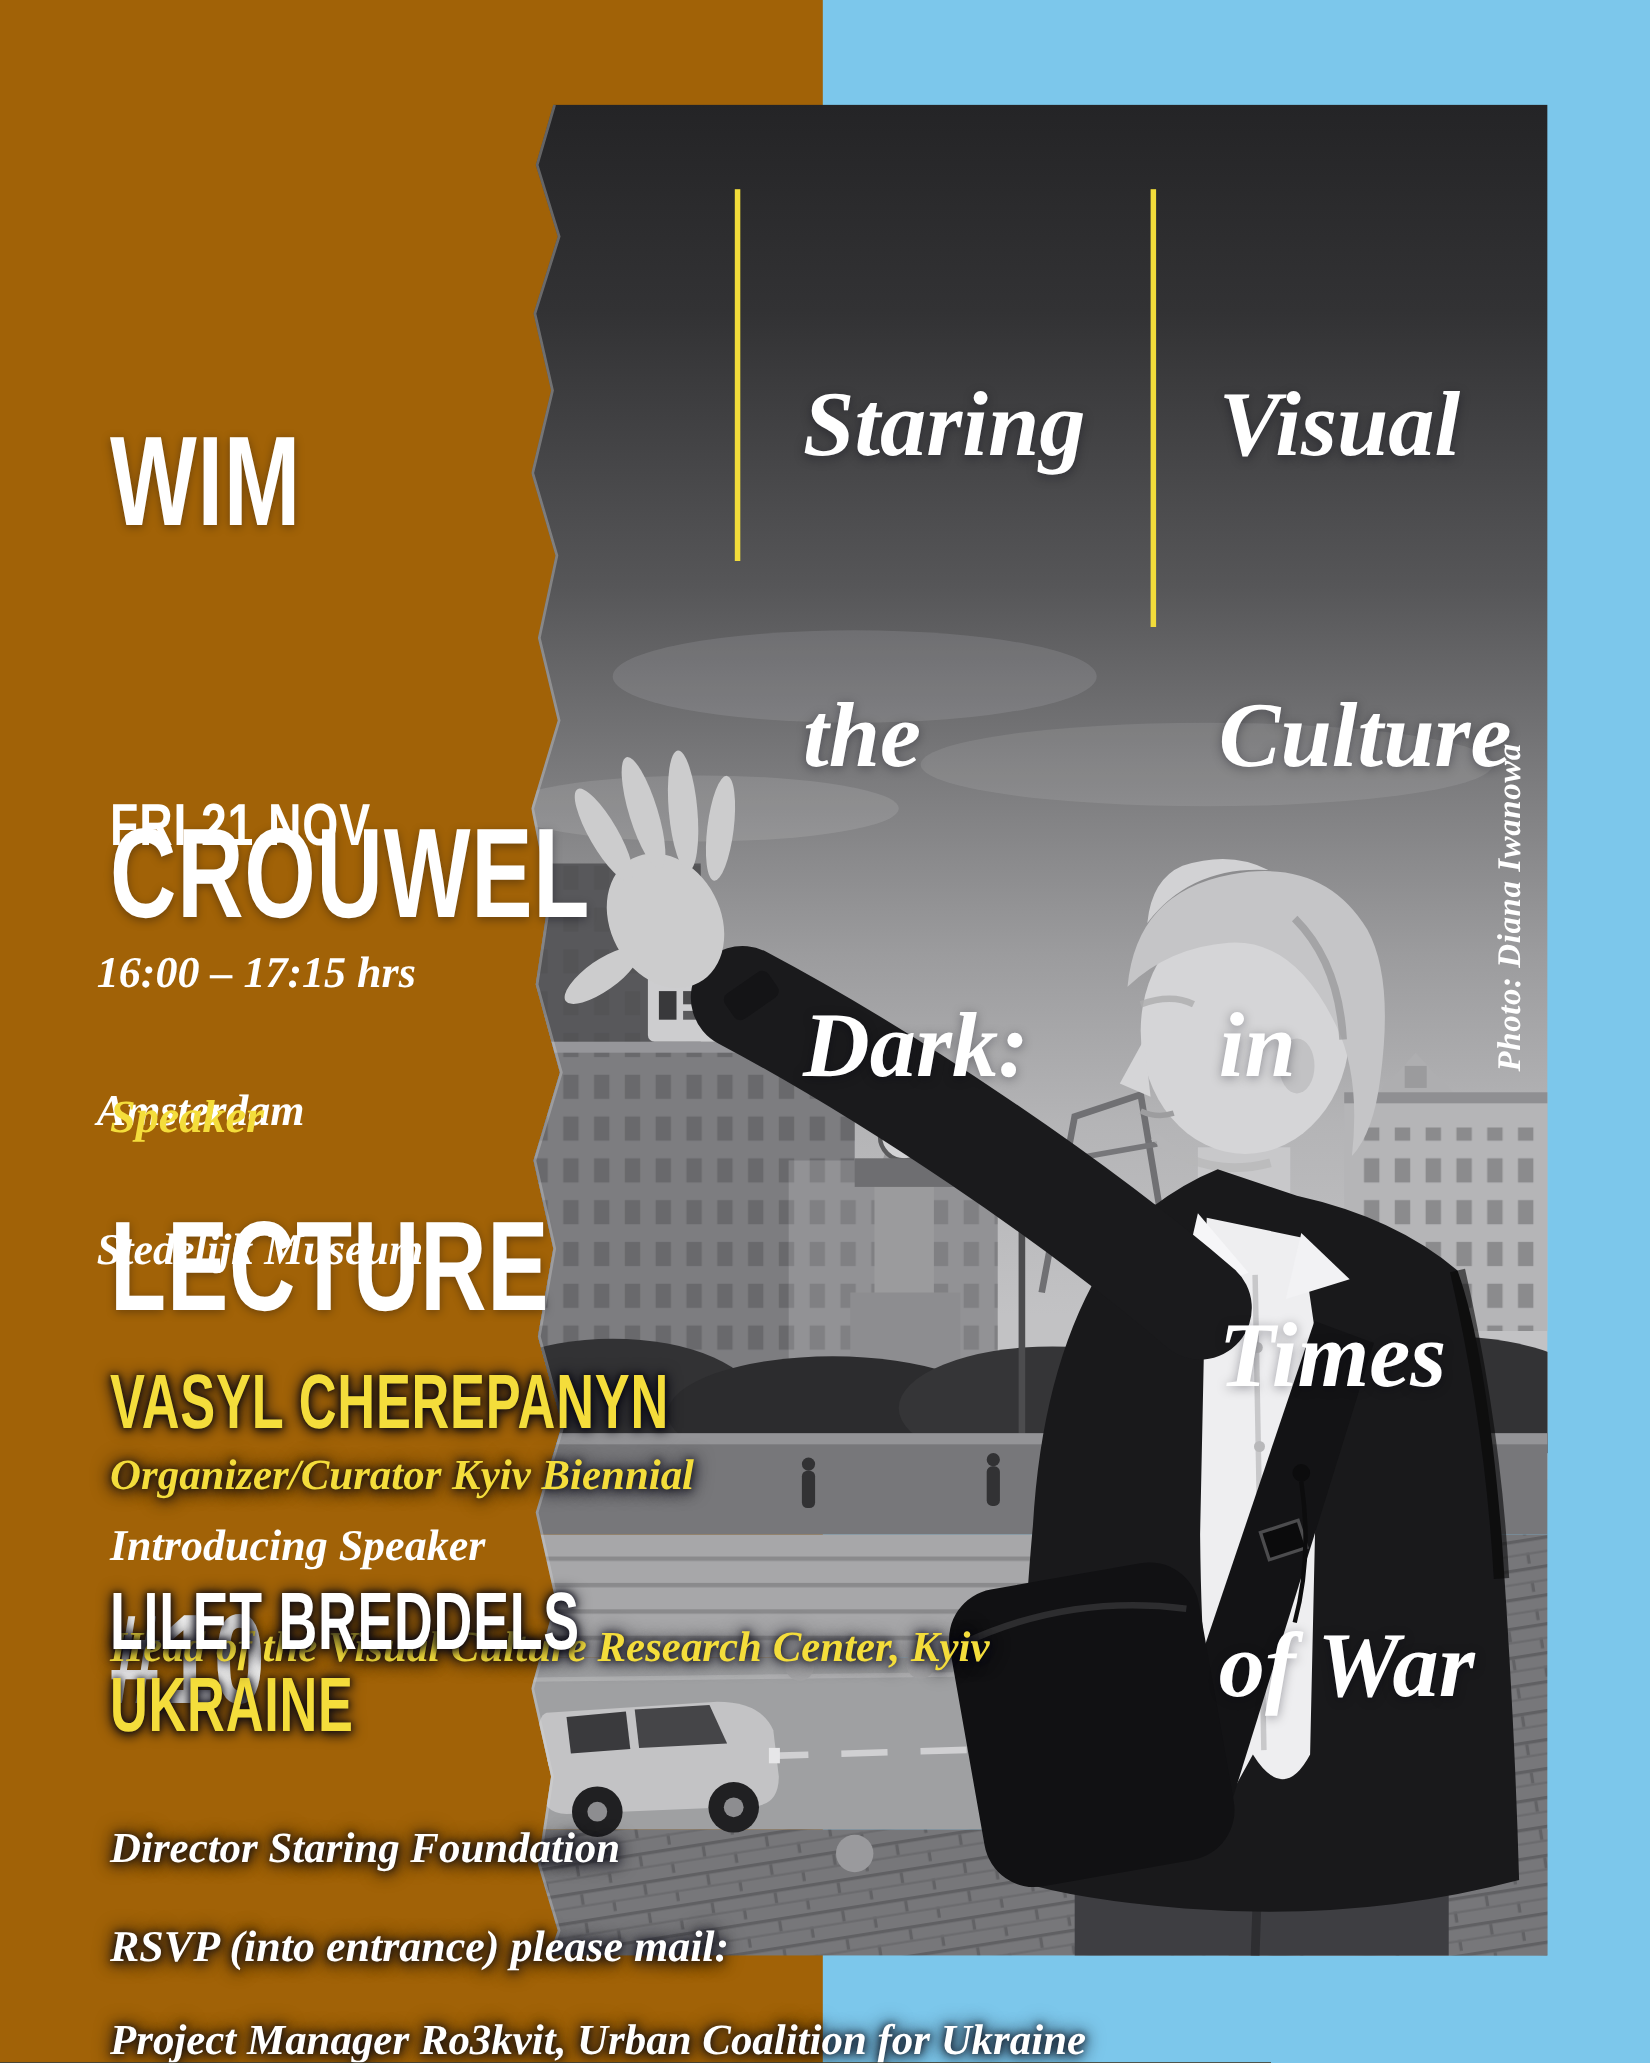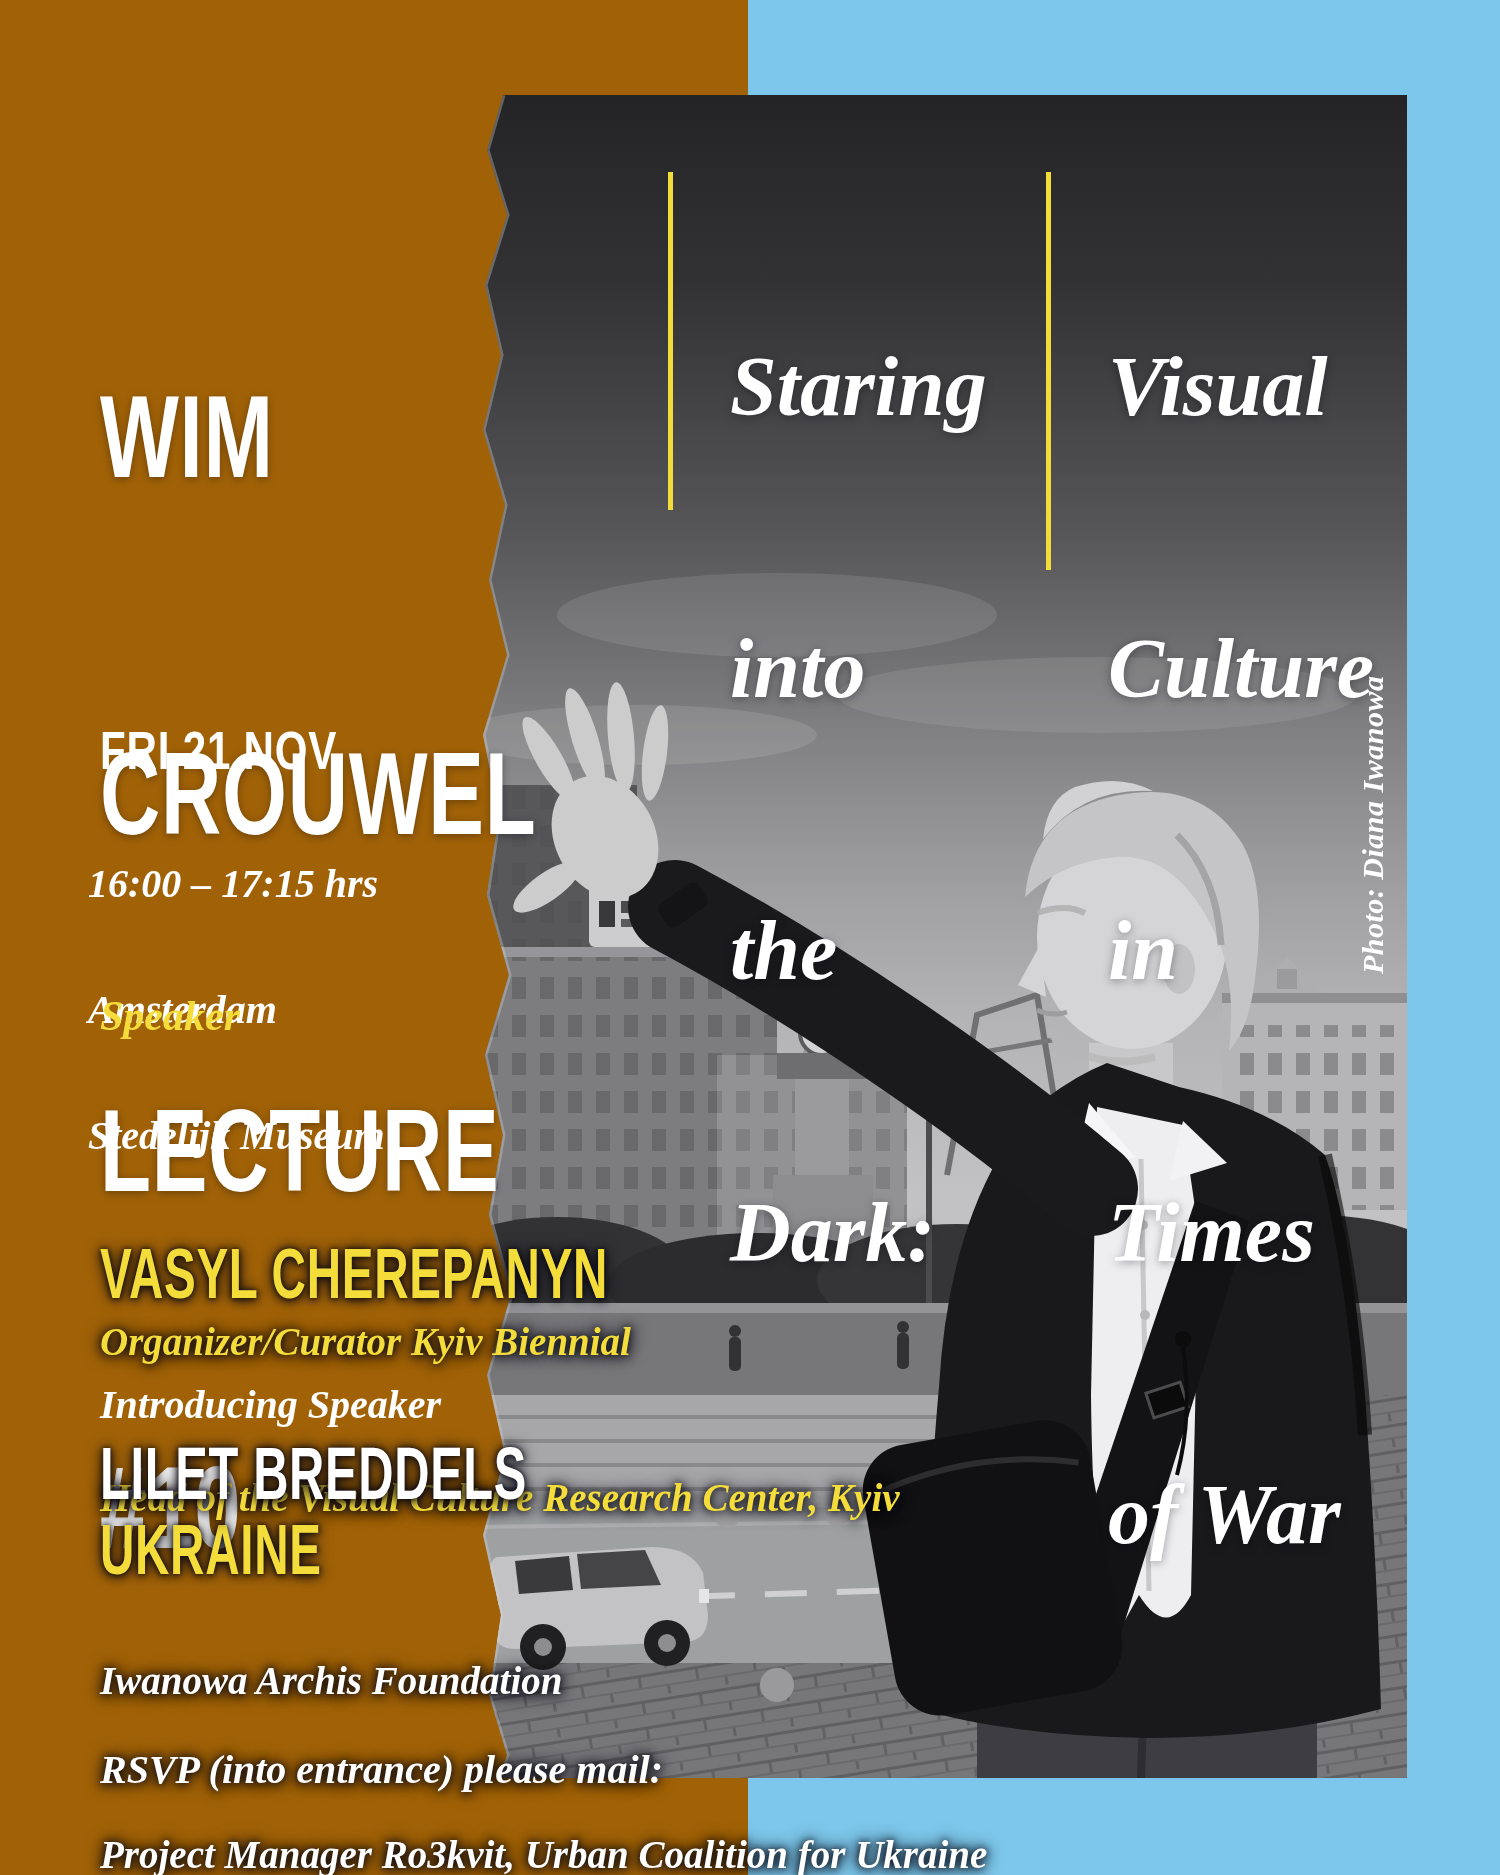--- a/index.html
+++ b/index.html
@@ -236,21 +236,20 @@
   <div class="abs cond title soft-sh">
     <div>WIM</div>
     <div>CROUWEL</div>
     <div>LECTURE</div>
     <div>#10</div>
   </div>
 
   <div class="rule rule-left"></div>
   <div class="abs serif-b theme theme-left soft-sh">
     <div>Staring</div>
-    <div>into</div>
     <div>the</div>
     <div>Dark:</div>
   </div>
 
   <div class="rule rule-right"></div>
   <div class="abs serif-b theme theme-right soft-sh">
     <div>Visual</div>
     <div>Culture</div>
     <div>in</div>
     <div>Times</div>
@@ -270,21 +269,21 @@
     <div>UKRAINE</div>
   </div>
   <div class="abs serif-b yellow speaker-roles over-photo">
     <div>Organizer/Curator Kyiv Biennial</div>
     <div>Head of the Visual Culture Research Center, Kyiv</div>
   </div>
 
   <div class="abs serif-b intro-label">Introducing Speaker</div>
   <div class="abs cond intro-name over-photo">LILET BREDDELS</div>
   <div class="abs serif-b intro-roles over-photo">
-    <div>Iwanowa Archis Foundation</div>
+    <div>Director Staring Foundation</div>
     <div>Project Manager Ro3kvit, Urban Coalition for Ukraine</div>
   </div>
 
   <div class="abs serif-b rsvp over-photo">
     <div>RSVP (into entrance) please mail:</div>
     
   </div>
 
   <div class="abs serif-b credit">Photo: Diana Iwanowa</div>
 

